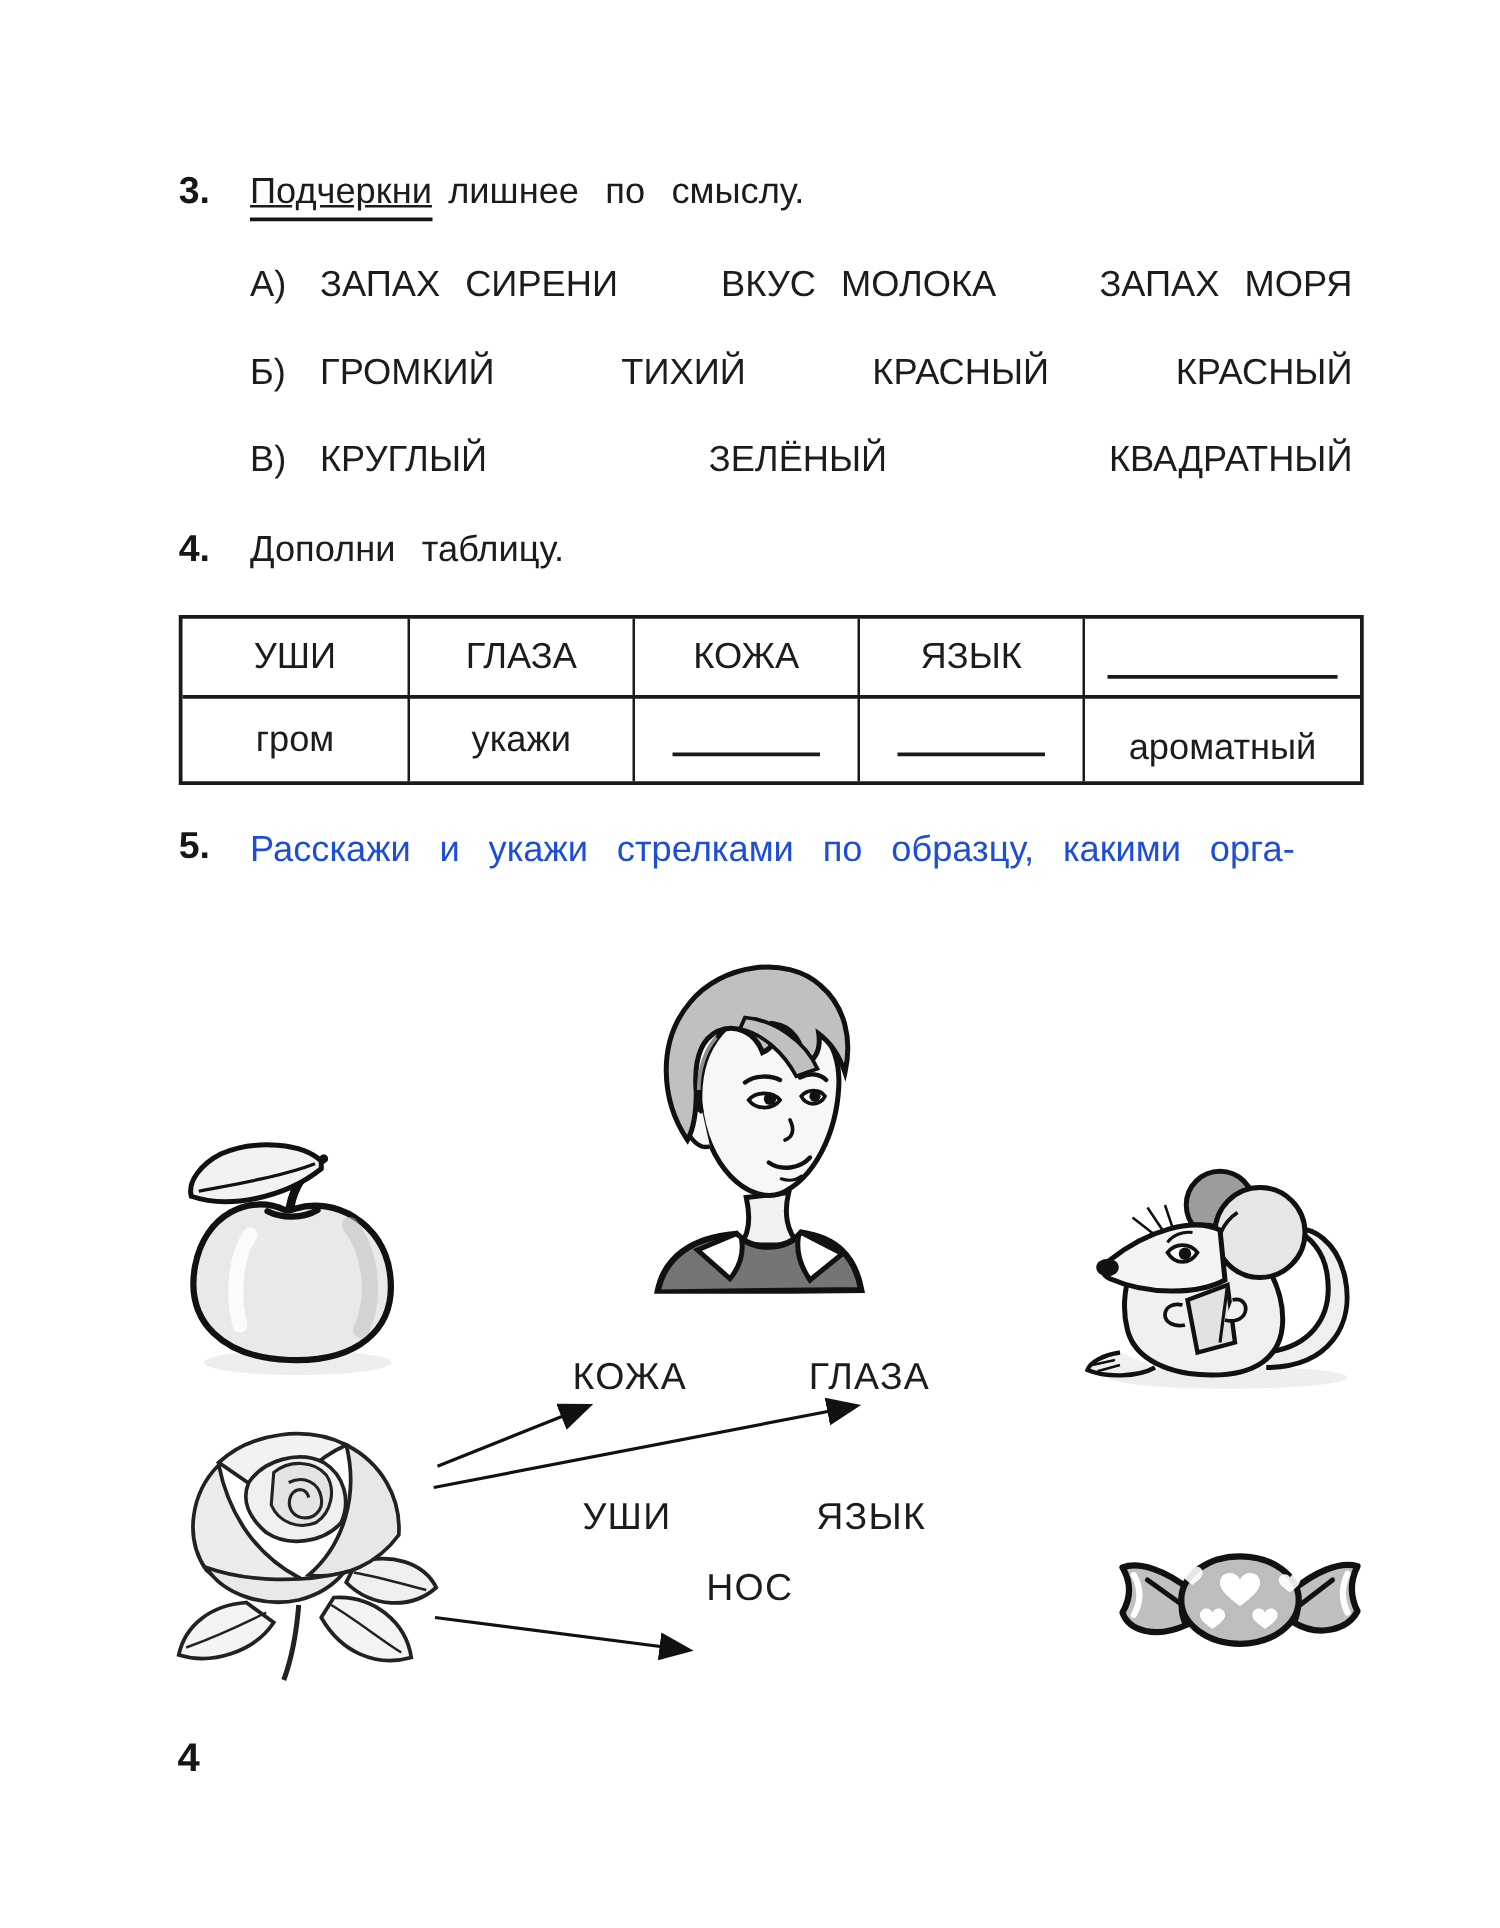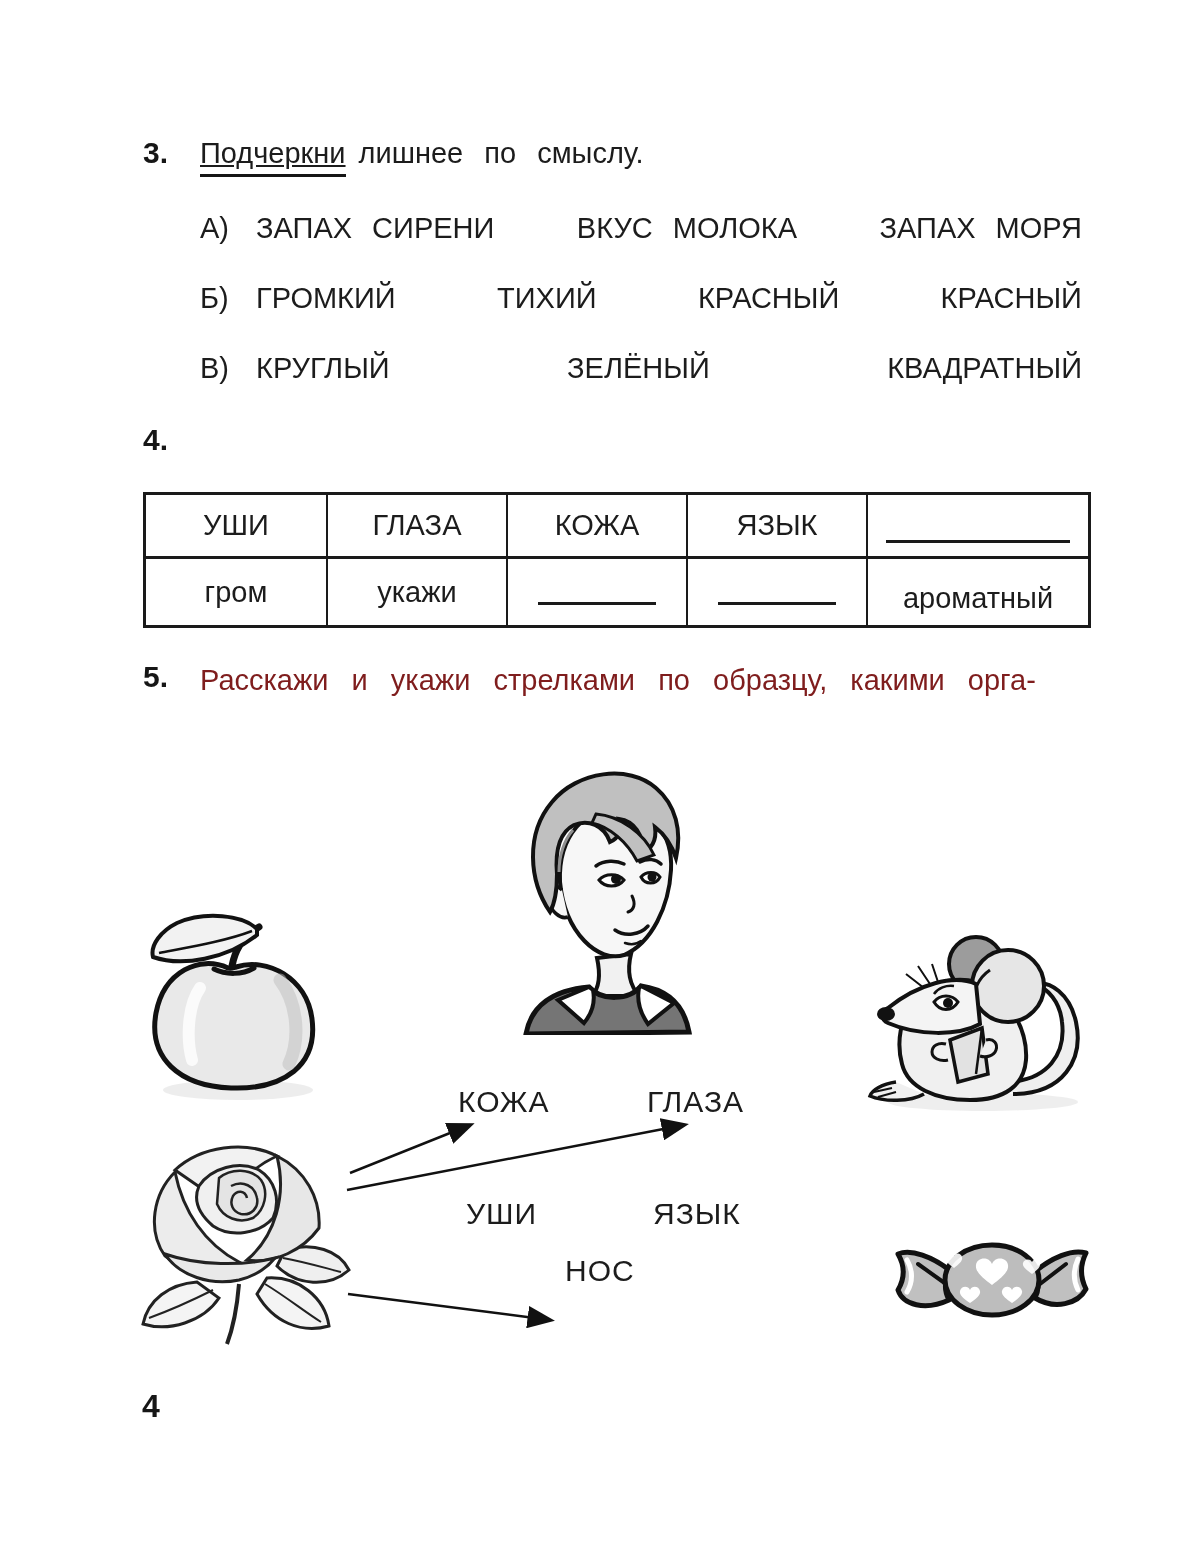--- a/index.html
+++ b/index.html
@@ -50,21 +50,21 @@
   }
   .cell.lastcol{border-right:none;margin-top:12px;}
   .cell.hrow{border-bottom:3px solid #1a1a1a;}
   .cell.blank-low{align-items:flex-end;}
   .uline{
     border-bottom:3px solid #1a1a1a;
     height:0;
   }
   .t5text{
     position:absolute;left:200px;width:890px;
-    font-size:29px;line-height:41px;color:#7f1d1d;
+    font-size:29px;line-height:41px;color:#1d4ed8;
   }
   .t5text .tline{display:block;white-space:nowrap;word-spacing:15px;}
   .organ-label{
     position:absolute;
     font-size:30px;letter-spacing:1px;color:#1c1c1c;white-space:nowrap;
   }
   .pagenum{
     position:absolute;left:142px;top:1388px;
     font-size:32px;font-weight:bold;color:#161616;
   }
@@ -100,20 +100,21 @@
   <div class="opt-row" style="top:351px">
     <span class="marker">В)</span>
     <span class="opts">
       <span class="opt">КРУГЛЫЙ</span>
       <span class="opt">ЗЕЛЁНЫЙ</span>
       <span class="opt">КВАДРАТНЫЙ</span>
     </span>
   </div>
 
   <div class="task-num" style="top:423px">4.</div>
+  <div class="task-title" style="top:423px">Дополни таблицу.</div>
 
   <div class="t4table">
     <div class="cell hrow">УШИ</div>
     <div class="cell hrow">ГЛАЗА</div>
     <div class="cell hrow">КОЖА</div>
     <div class="cell hrow">ЯЗЫК</div>
     <div class="cell hrow lastcol blank-low">
       <div class="uline" style="width:184px;margin-bottom:13px"></div>
     </div>
     <div class="cell">гром</div>

